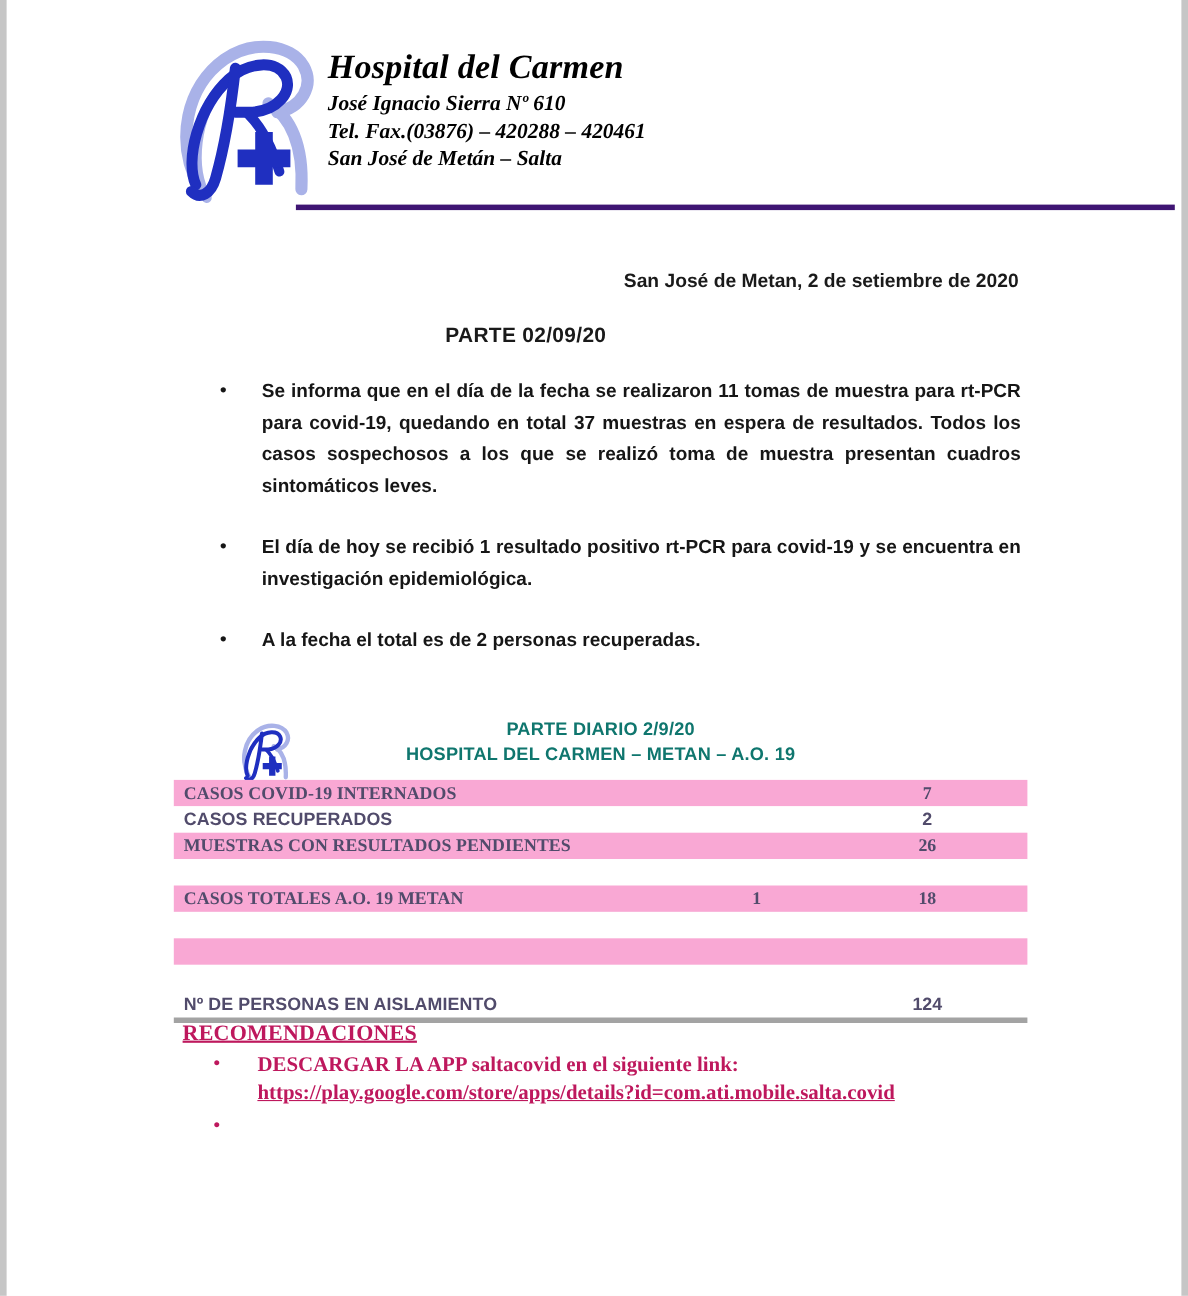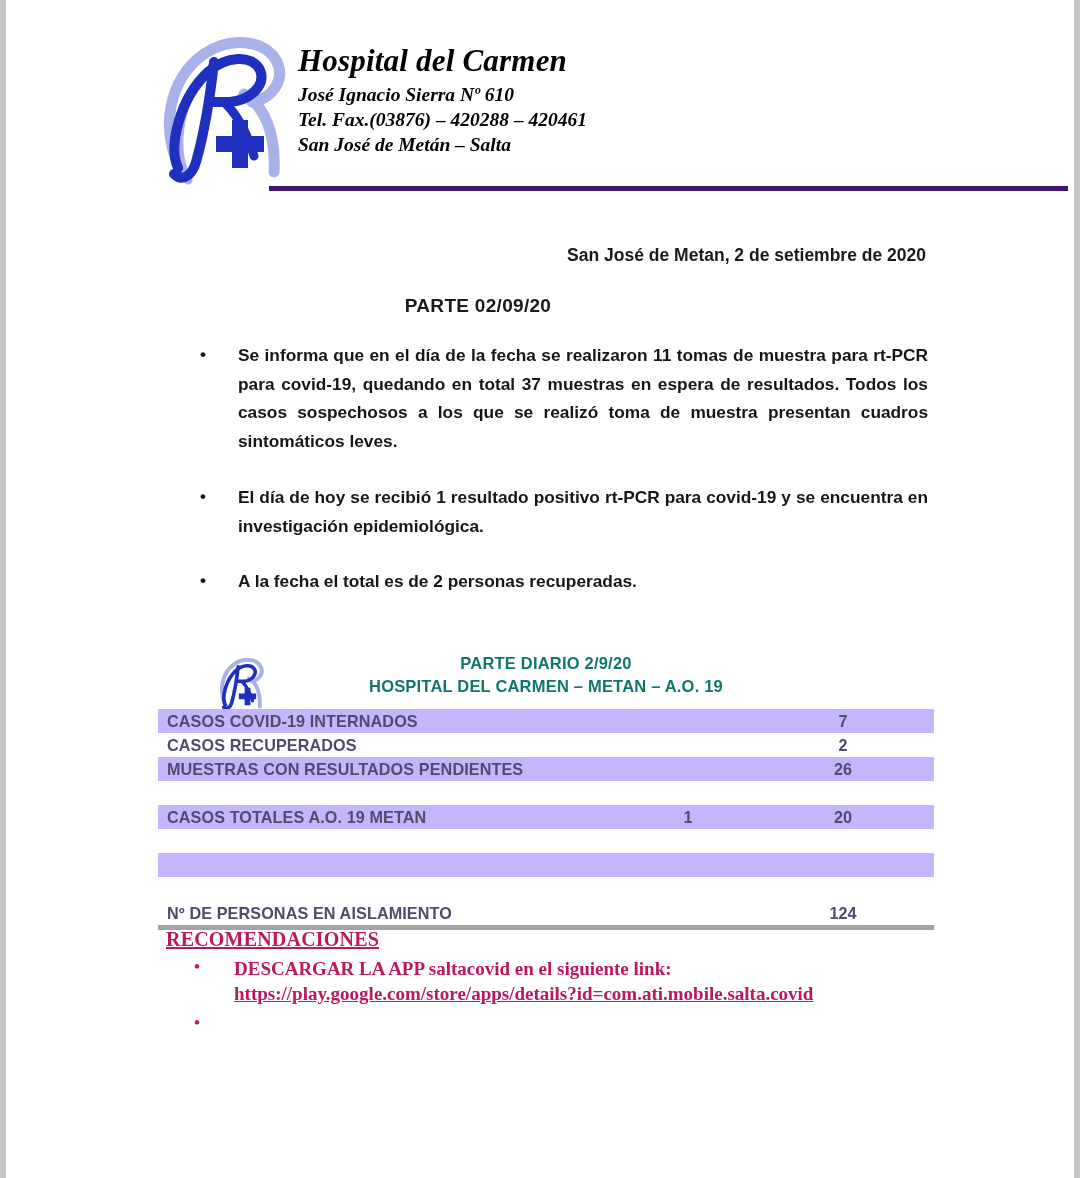--- a/index.html
+++ b/index.html
@@ -146,21 +146,21 @@
     letter-spacing: .2px;
   }
   #table {
     margin-top: 10px;
   }
   .trow {
     position: relative;
     height: 24px;
     line-height: 24px;
   }
-  .trow.shaded { background: #c4b5fd; }
+  .trow.shaded { background: #f9a8d4; font-family: Liberation Serif, serif; }
   .trow.plain  { background: #ffffff; }
   .trow.spacer { height: 24px; }
   .trow.last   { border-bottom: 5px solid #a3a3a3; margin-top: 24px; }
   .tlabel {
     position: absolute;
     left: 9px;
     top: 0;
     font-size: 16.2px;
     font-weight: bold;
     color: #514b6b;
@@ -305,21 +305,21 @@
       </div>
 
       <div class="trow plain spacer">
         <span class="tlabel"></span>
         <span class="tval"></span>
       </div>
 
       <div class="trow shaded">
         <span class="tlabel">CASOS TOTALES A.O. 19 METAN</span>
         <span class="tmid">1</span>
-        <span class="tval">20</span>
+        <span class="tval">18</span>
       </div>
 
       <div class="trow plain spacer">
         <span class="tlabel"></span>
         <span class="tval"></span>
       </div>
 
       <div class="trow shaded spacer">
         <span class="tlabel"></span>
         <span class="tval"></span>

